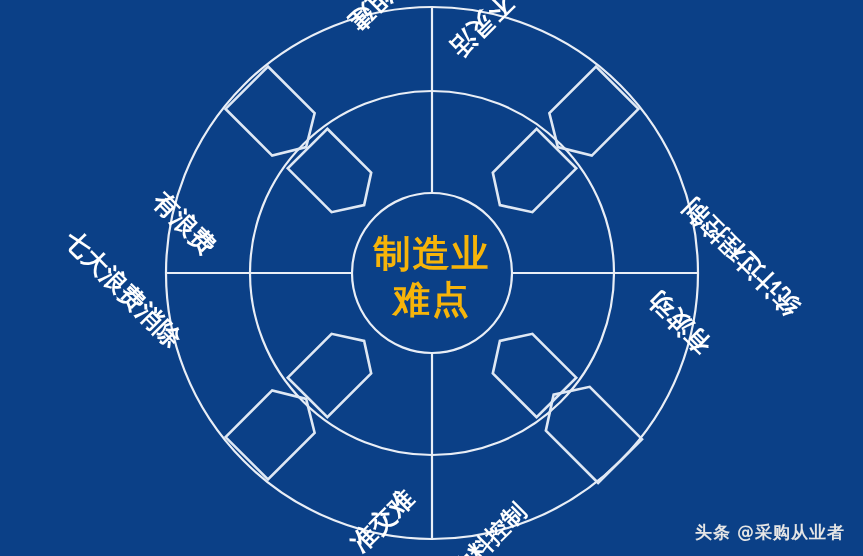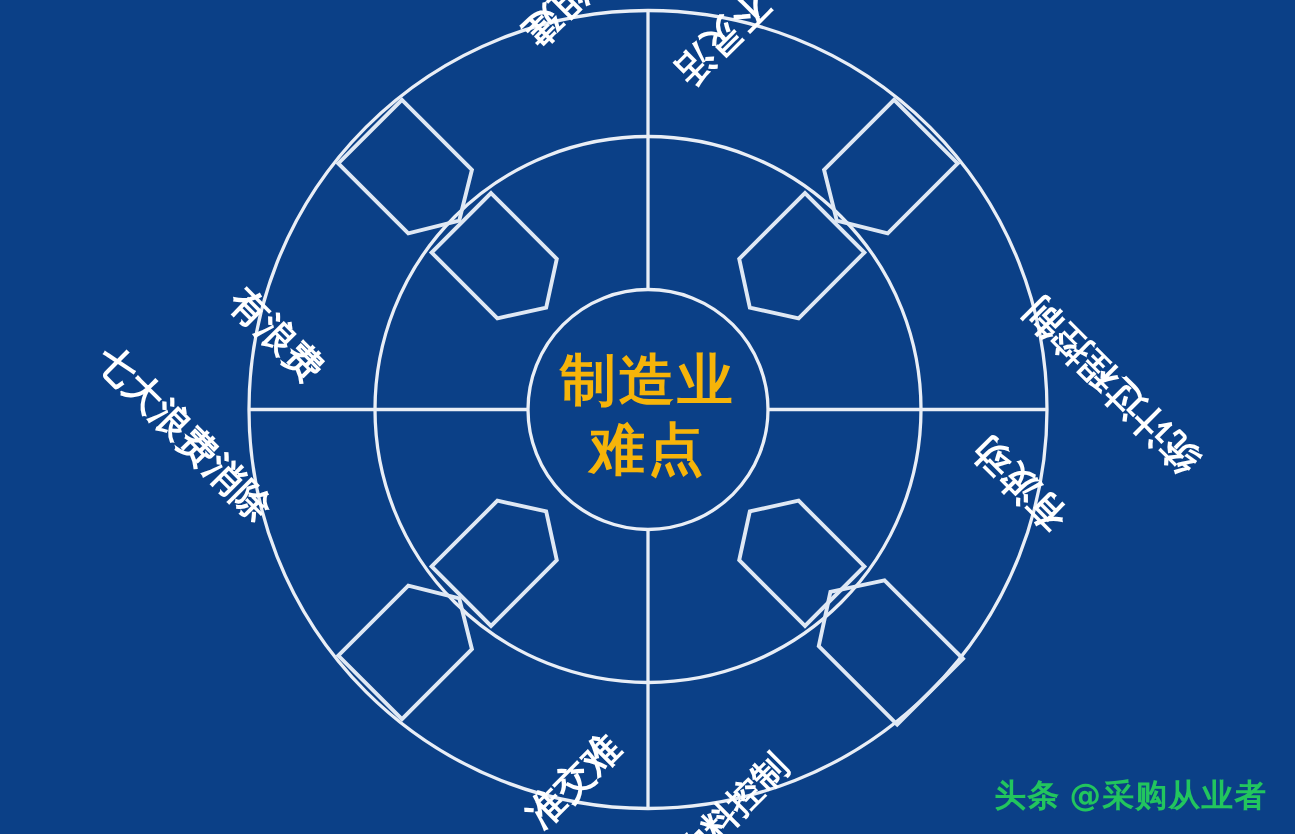--- a/index.html
+++ b/index.html
@@ -56,22 +56,22 @@
     font-family: "DejaVu Sans", "Liberation Sans", sans-serif;
     font-weight: 700;
     font-size: 37px;
     text-anchor: middle;
     letter-spacing: 2px;
   }
   #watermark {
     position: absolute;
     right: 18px;
     bottom: 12px;
-    color: #22c55e;
-    font-size: 21px;
+    color: #e5e5e5;
+    font-size: 17px;
     font-weight: 700;
     letter-spacing: 1px;
     white-space: nowrap;
     font-family: "DejaVu Sans", "Liberation Sans", sans-serif;
   }
   #watermark .wm-brand { margin-right: 6px; }
 </style>
 </head>
 <body>
 

